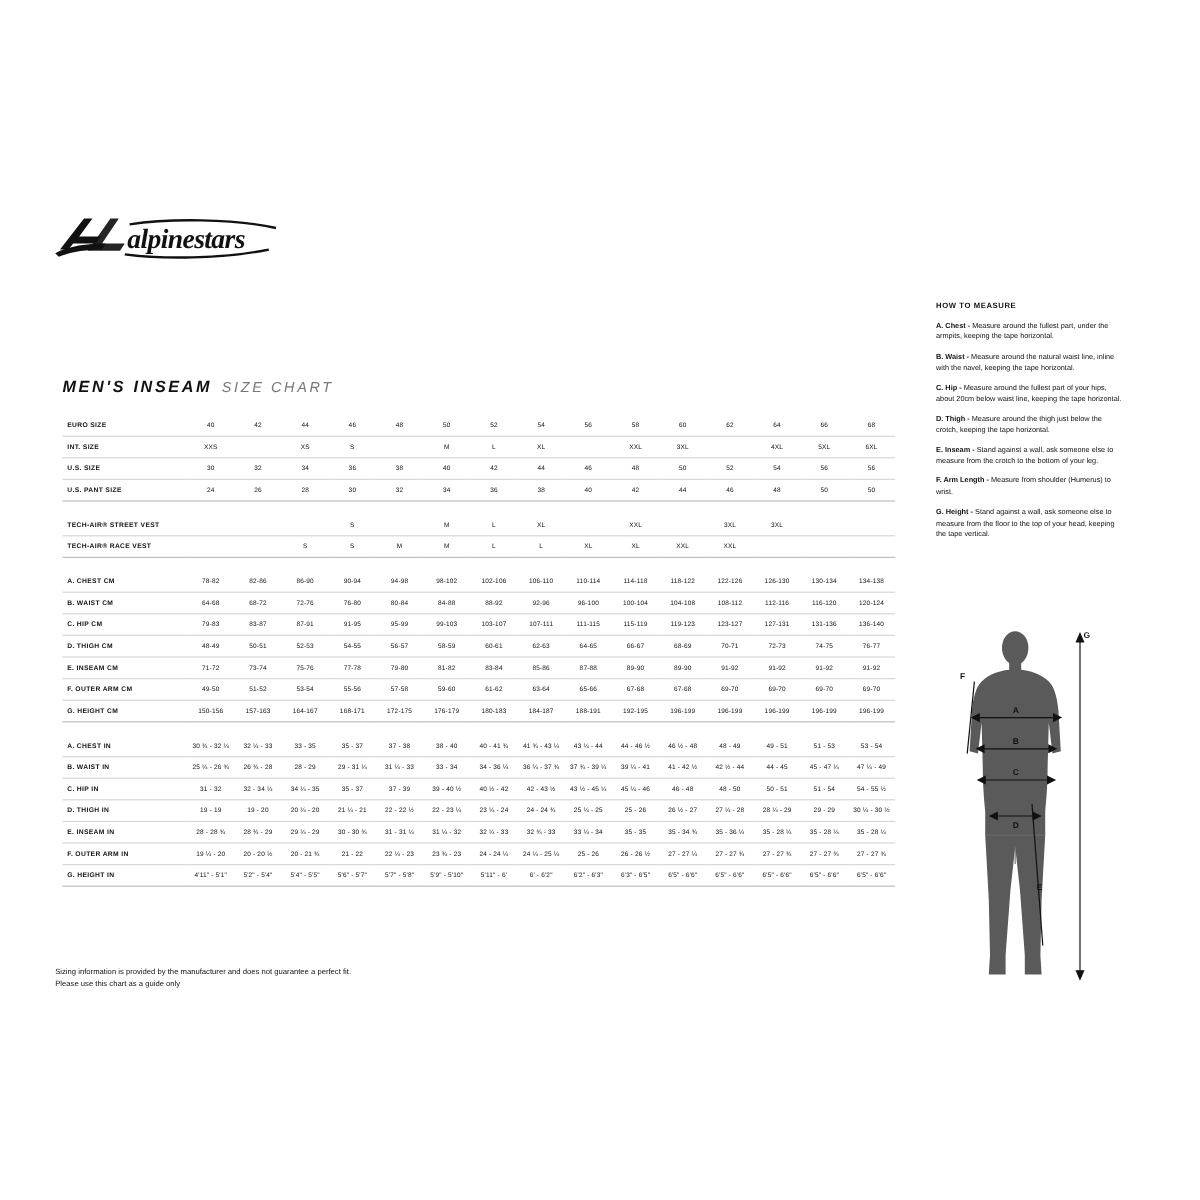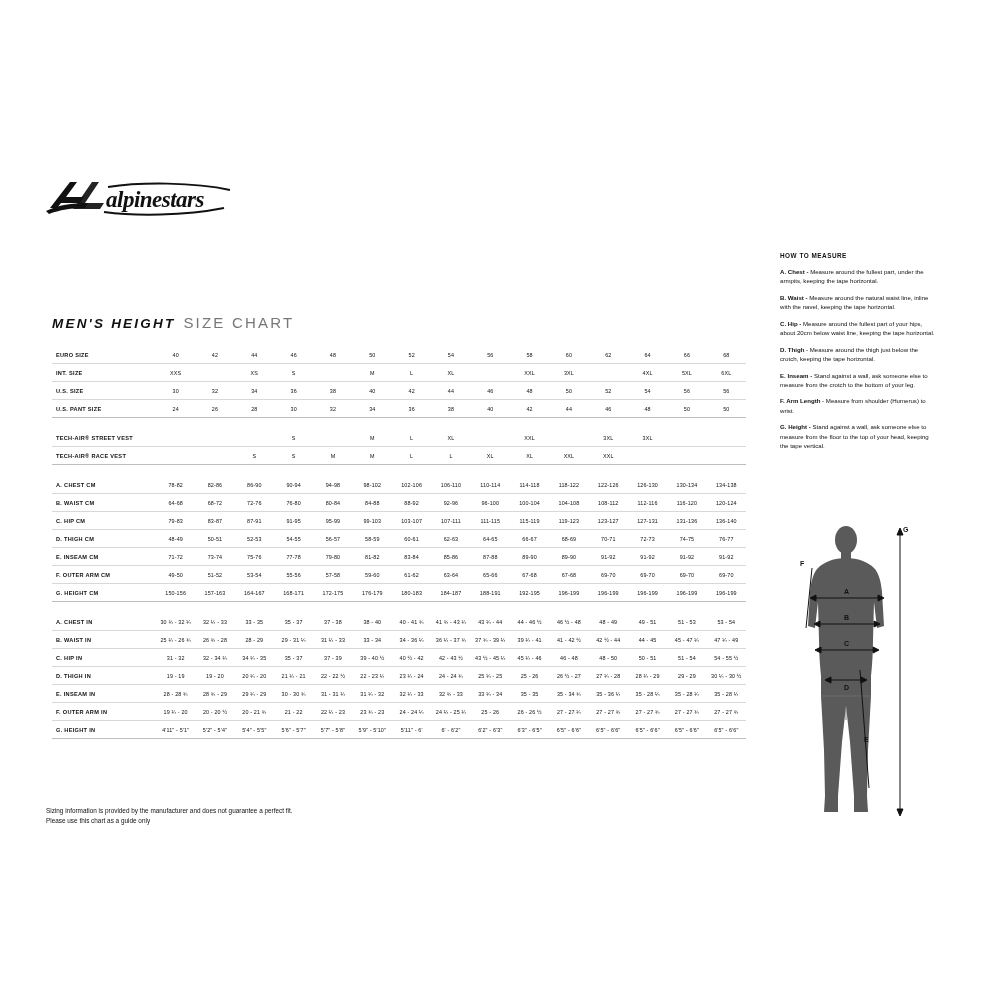--- a/index.html
+++ b/index.html
@@ -33,23 +33,24 @@
     white-space: nowrap;
   }
   #title-main {
     font-size: 13.5px;
     font-weight: bold;
     letter-spacing: 2.2px;
     font-style: italic;
     color: #111;
   }
   #title-sub {
-    font-size: 15px;
+    font-size: 12px;
     font-weight: normal;
     letter-spacing: 2.2px;
+    font-style: italic;
     color: #777;
     margin-left: 8px;
   }
 
   
   #table-wrap {
     position: absolute;
     left: 52px;
     top: 346px;
     width: 694px;
@@ -140,21 +141,21 @@
 
     <g fill="#111111" font-family="Liberation Serif, serif" font-style="italic" font-weight="bold">
       <text x="62" y="29" font-size="23" letter-spacing="-0.5">alpinestars</text>
     </g>
     <path d="M60 34 C90 38 140 38 180 30" stroke="#111111" stroke-width="2" fill="none"></path>
     <path d="M64 9 C96 4 150 4 186 12" stroke="#111111" stroke-width="2" fill="none"></path>
   </svg>
 </div>
 
 <div id="title-block">
-  <span id="title-main">MEN'S HEIGHT</span><span id="title-sub">SIZE CHART</span>
+  <span id="title-main">MEN'S INSEAM</span><span id="title-sub">SIZE CHART</span>
 </div>
 
 <div id="table-wrap">
   <table class="size">
     <colgroup>
       <col class="lblcol">
       <col>
         <col>
         <col>
         <col>

